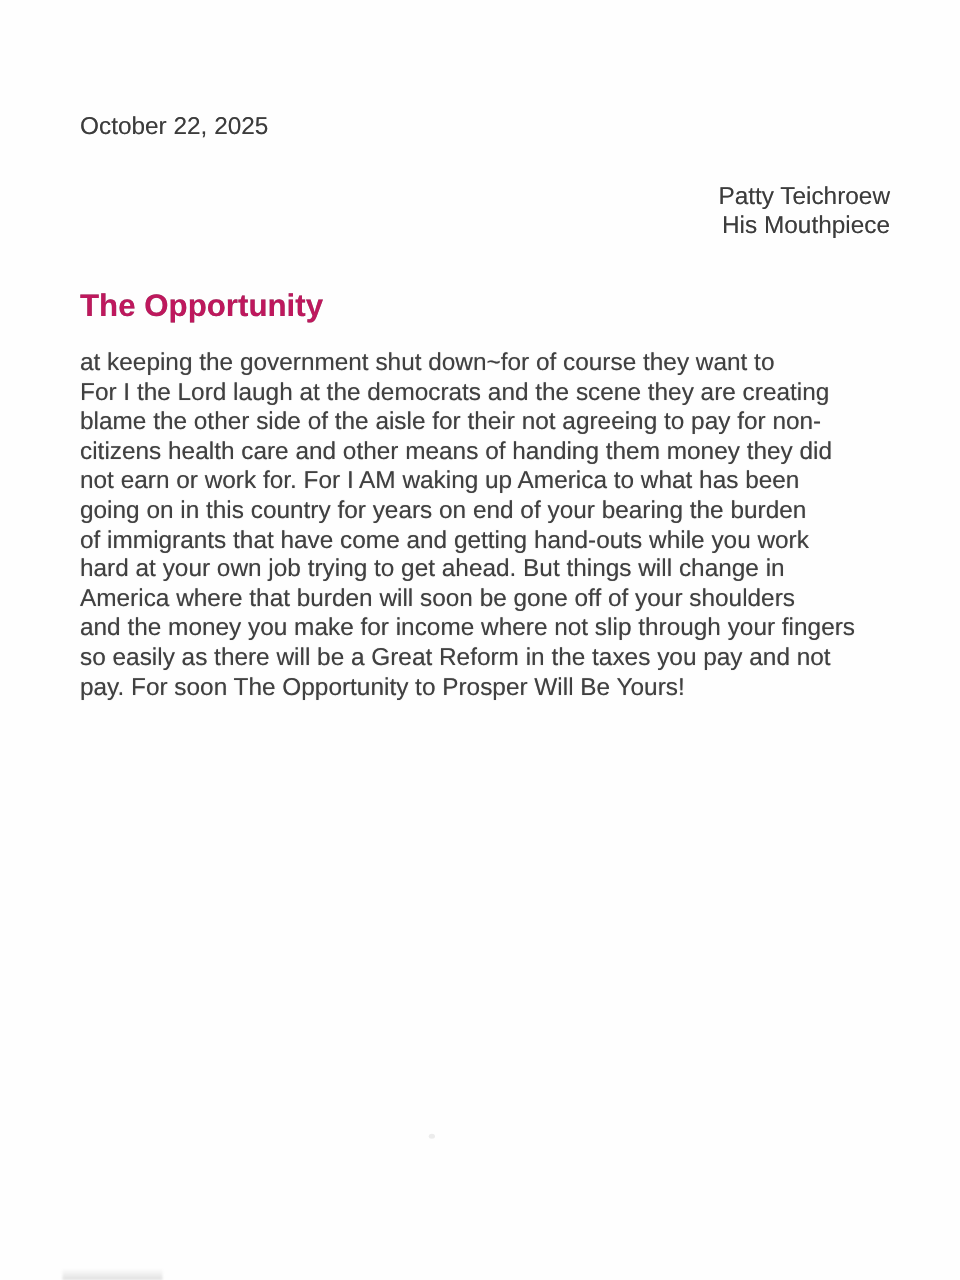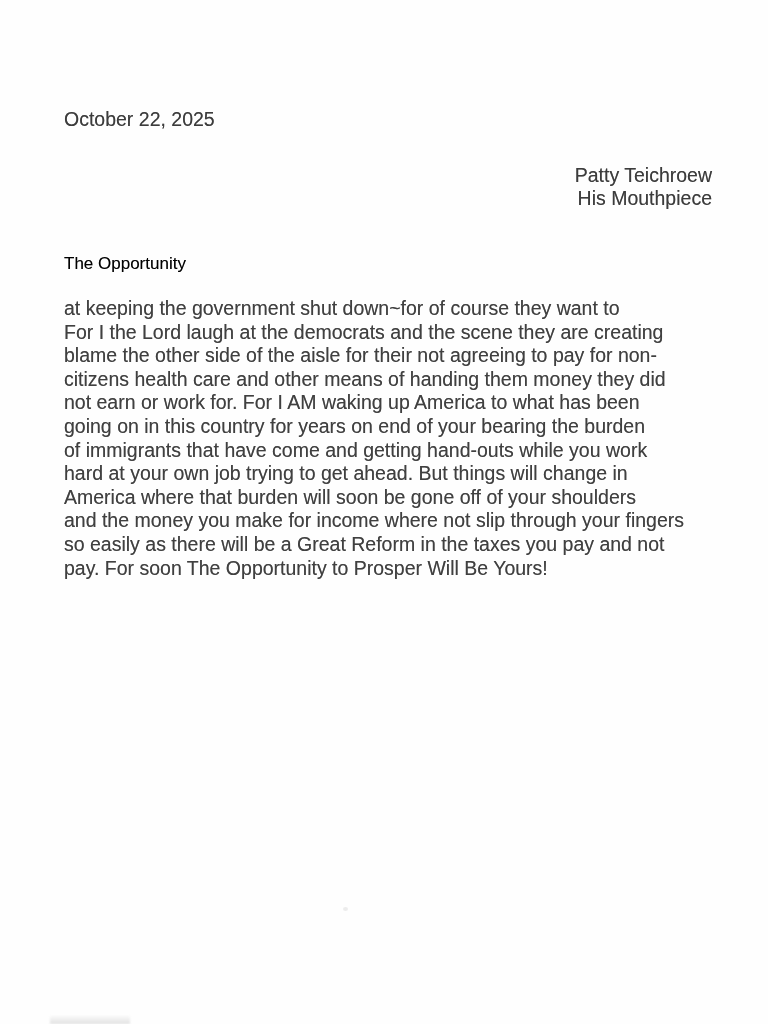--- a/index.html
+++ b/index.html
@@ -13,45 +13,45 @@
     height: 1024px;
     background: #fefefe;
     overflow: hidden;
     font-family: "Liberation Sans", "DejaVu Sans", sans-serif;
     color: #3e3e3e;
     -webkit-font-smoothing: antialiased;
   }
   .letter {
     position: absolute;
     left: 64px;
-    top: 108px;
+    top: 90px;
     width: 648px;
   }
   .date-line {
     font-size: 19.5px;
     line-height: 23.5px;
     color: #3c3c3c;
     text-shadow: 0 0 0.5px rgba(70,70,70,0.55);
   }
   .sender-block {
     margin-top: 32px;
   }
   .sender-line {
     font-size: 19.5px;
     line-height: 23.5px;
     color: #3c3c3c;
     text-shadow: 0 0 0.5px rgba(70,70,70,0.55);
     text-align: right;
   }
   .letter-title {
     margin-top: 41px;
-    font-size: 17px;
+    font-size: 25px;
     line-height: 23.5px;
-    font-weight: normal;
-    color: #000000;
+    font-weight: bold;
+    color: #be185d;
     text-shadow: 0 0 0.5px rgba(52,52,52,0.5);
   }
   .letter-body {
     margin-top: 22px;
   }
   .body-line {
     font-size: 19.5px;
     line-height: 23.6px;
     white-space: nowrap;
     color: #404040;

